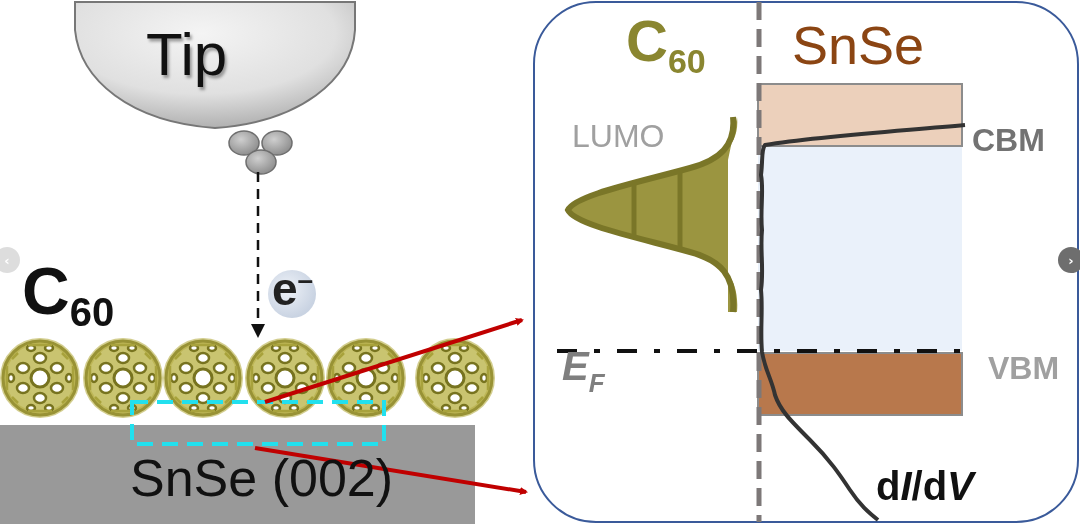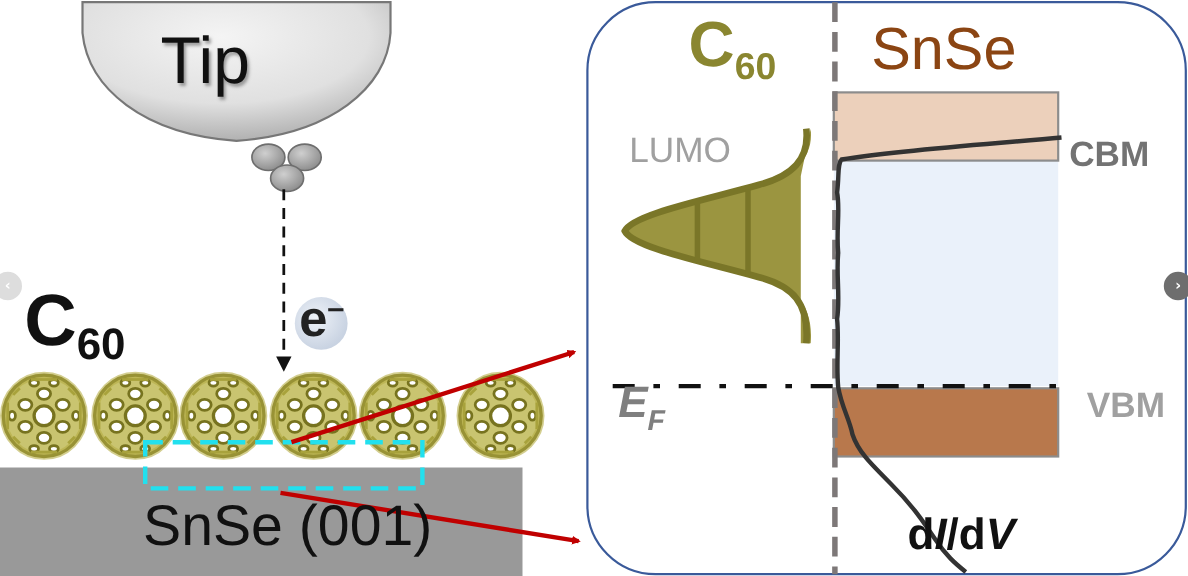--- a/index.html
+++ b/index.html
@@ -113,36 +113,36 @@
 <div class="lbl" style="left:136px;top:20px;font-size:60px;color:#111;text-shadow:2px 3px 3px rgba(0,0,0,0.35);margin-left:10px;">Tip</div>
 
 <div class="lbl" style="left:22px;top:258px;font-size:66px;font-weight:bold;color:#111;line-height:1;">
   <span>C</span><span style="font-size:40px;position:relative;top:12px;">60</span>
 </div>
 
 <div class="lbl" style="left:272px;top:266px;font-size:46px;font-weight:bold;color:#222;line-height:1;">
   <span>e</span><span style="font-size:28px;position:relative;top:-16px;">–</span>
 </div>
 
-<div class="lbl" style="left:130px;top:448px;font-size:52px;color:#111;">SnSe (001)</div>
+<div class="lbl" style="left:130px;top:448px;font-size:52px;color:#111;">SnSe (002)</div>
 
 <div class="lbl" style="left:626px;top:12px;font-size:58px;font-weight:bold;color:#8a8630;line-height:1;">
   <span>C</span><span style="font-size:34px;position:relative;top:12px;">60</span>
 </div>
 
 <div class="lbl" style="left:792px;top:14px;font-size:54px;font-weight:normal;color:#8b4513;">SnSe</div>
 
 <div class="lbl" style="left:572px;top:118px;font-size:32px;font-weight:normal;color:#a0a0a0;">LUMO</div>
 <div class="lbl" style="left:972px;top:122px;font-size:32px;font-weight:bold;color:#737373;">CBM</div>
 <div class="lbl" style="left:972px;top:350px;font-size:32px;font-weight:bold;color:#a0a0a0;margin-left:16px;">VBM</div>
 
 <div class="lbl" style="left:548px;top:346px;font-size:40px;font-weight:bold;font-style:italic;color:#7f7f7f;line-height:1;margin-left:14px;">
   <span>E</span><span style="font-size:26px;position:relative;top:12px;">F</span>
 </div>
 
-<div class="lbl" style="left:825px;top:464px;font-size:40px;font-weight:bold;color:#111;">d<i>I</i>/d<i>V</i></div>
+<div class="lbl" style="left:876px;top:464px;font-size:40px;font-weight:bold;color:#111;">d<i>I</i>/d<i>V</i></div>
 
 <div class="nav-btn" id="nav-prev">
   <span>‹</span>
 </div>
 <div class="nav-btn" id="nav-next">
   <span>›</span>
 </div>
 
 </body></html>

